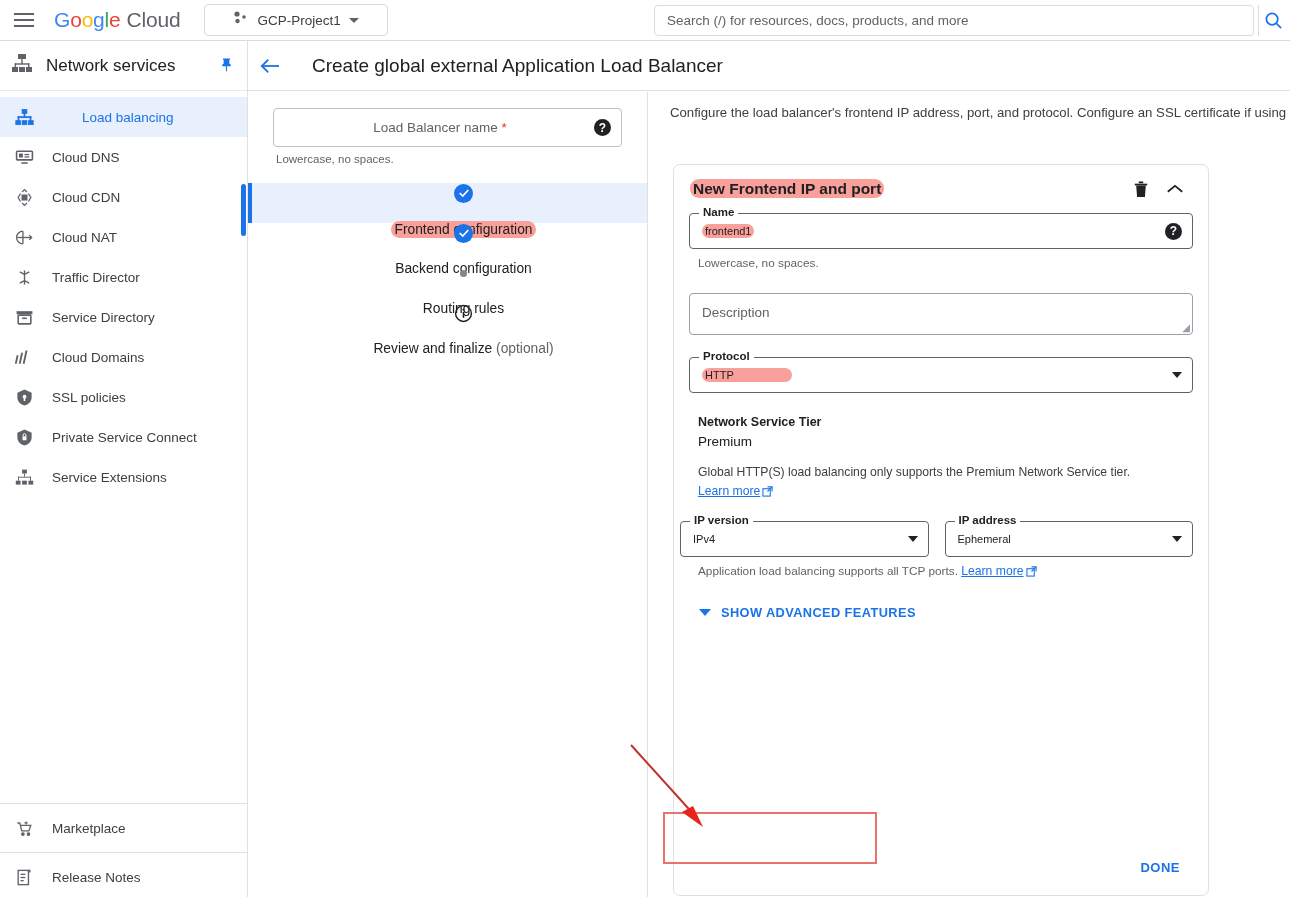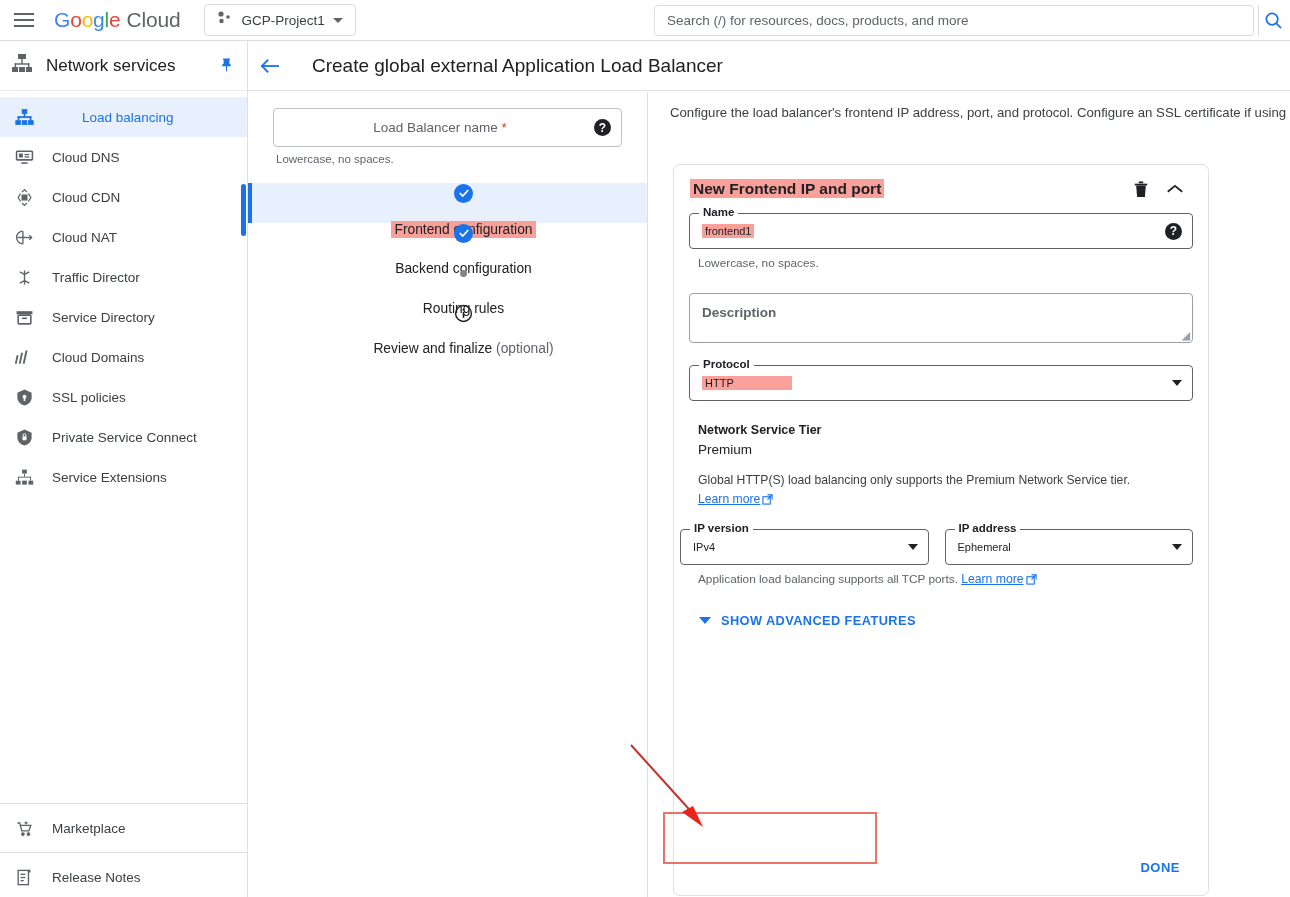--- a/index.html
+++ b/index.html
@@ -20,21 +20,21 @@
     display: flex; align-items: center;
   }
   .hamburger { width: 48px; height: 41px; display:flex; align-items:center; justify-content:center; cursor:pointer; }
   .hamburger svg { display:block; }
   .brand { display: flex; align-items: baseline; font-size: 21px; letter-spacing: -0.2px; margin-left: 6px; cursor:pointer;}
   .brand .g1{color:#4285F4;} .brand .g2{color:#EA4335;} .brand .g3{color:#FBBC05;}
   .brand .g4{color:#4285F4;} .brand .g5{color:#34A853;} .brand .g6{color:#EA4335;}
   .brand .cloud { color:#5f6368; margin-left: 6px; font-size: 21px; }
   .proj-chip {
     margin-left: 24px; height: 32px; border: 1px solid #dadce0; border-radius: 4px;
-    display: flex; align-items: center; gap: 8px; padding: 0 12px; cursor: pointer;
+    display: flex; align-items: center; gap: 8px; padding: 0 28px; cursor: pointer;
     background: #fff;
   }
   .proj-chip .label { font-size: 13.5px; color: #3c4043; }
   .caret { width:0;height:0;border-left:5px solid transparent;border-right:5px solid transparent;border-top:5px solid #5f6368; }
   .searchwrap {
     position: absolute; left: 654px; top: 5px; width: 600px; height: 31px;
     border: 1px solid #dadce0; border-radius: 4px; background: #fff;
     display:flex; align-items:center; padding: 0 10px;
   }
   .searchwrap input {
@@ -107,21 +107,21 @@
   .step.selected::before {
     content:''; position:absolute; left:0; top:0; width:4px; height:100%; background:#1a73e8;
   }
   .step .badge { width: 20px; height:20px; flex:none; display:flex; align-items:center; justify-content:center; }
   .check-circle {
     width:19px;height:19px;border-radius:50%;background:#1a73e8;color:#fff;
     display:flex;align-items:center;justify-content:center;
   }
   .dot-small { width:7px;height:7px;border-radius:50%;background:#80868b; }
   .optional { color:#5f6368; }
-  .hl { background:#f9a09a; padding: 1px 3px; }
+  .hl { background:#f9a09a; padding: 1px 3px; border-radius: 9px; }
 
   
   .maincol {
     position: absolute; top: 92px; left: 648px; width: 642px; height: 805px;
     background: #fff; overflow: hidden;
   }
   .desc-line {
     position:absolute; top: 13px; left: 22px; font-size: 13.2px; color:#3c4043;
     white-space: nowrap;
   }
@@ -142,21 +142,21 @@
   .field .flabel {
     position:absolute; top:-8px; left:9px; background:#fff; padding: 0 4px;
     font-size: 11.5px; color:#202124; font-weight: bold;
   }
   .field .val { font-size: 11px; color:#202124; flex:1; }
   .sel-caret { width:0;height:0;border-left:5px solid transparent;border-right:5px solid transparent;border-top:6px solid #202124; }
   .subhint { font-size: 11.8px; color:#5f6368; margin: 6px 0 0 24px; line-height: 16px; }
 
   .textarea-box {
     margin: 22px 15px 0 15px; border:1px solid #9aa0a6; border-radius:4px;
-    height: 50px; position:relative; padding: 9px 12px; font-weight: bold;
+    height: 42px; position:relative; padding: 9px 12px;
   }
   .textarea-box .ph2 { font-size: 13.5px; color:#5f6368; }
   .resize-grip { position:absolute; right:2px; bottom:1px; color:#9aa0a6; font-size:10px; }
 
   .sec-label { font-size: 12.5px; font-weight: bold; color:#202124; margin: 22px 0 0 24px; }
   .sec-val { font-size: 13.5px; color:#202124; margin: 5px 0 0 24px; }
   .note { font-size: 12.2px; color:#3c4043; margin: 16px 0 0 24px; }
   .link { color:#1a73e8; text-decoration: underline; cursor:pointer; font-size:12.2px; }
   .ext-ic { display:inline-block; vertical-align: -2px; margin-left: 2px; }
 

